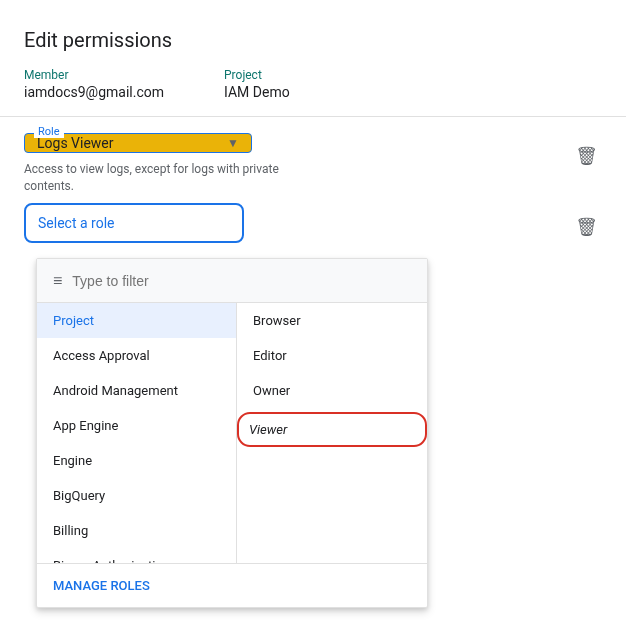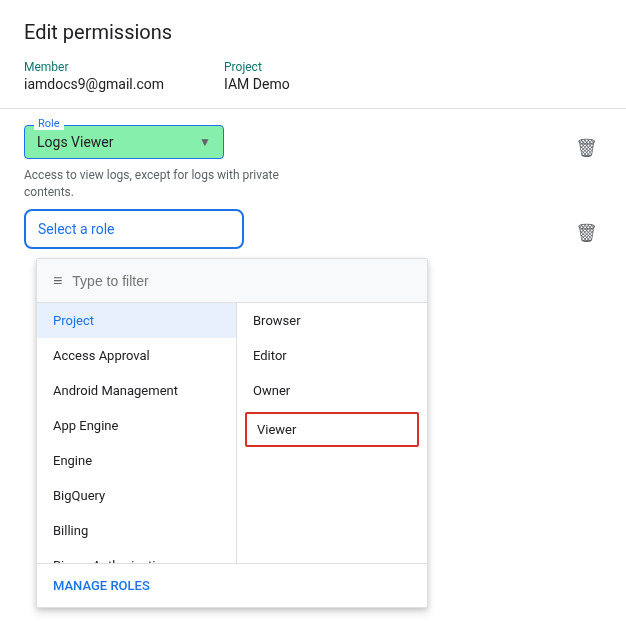--- a/index.html
+++ b/index.html
@@ -22,20 +22,21 @@
     .header {
       padding: 20px 24px 16px 24px;
       border-bottom: 1px solid #e0e0e0;
     }
 
     .header-title {
       font-size: 20px;
       font-weight: 400;
       color: #202124;
       margin-bottom: 16px;
+      margin-top: 8px;
     }
 
     .member-project-row {
       display: flex;
       gap: 60px;
       margin-bottom: 0;
     }
 
     .field-label {
       font-size: 12px;
@@ -78,26 +79,26 @@
       background: #fff;
       padding: 0 4px;
     }
 
     .role-select {
       display: flex;
       align-items: center;
       justify-content: space-between;
       border: 1px solid #1a73e8;
       border-radius: 4px;
-      padding: 8px 12px;
-      width: 200px;
-      font-size: 14px;
-      color: #202124;
-      cursor: pointer;
-      background: #86efac;
+      padding: 1px 12px;
+      width: 228px;
+      font-size: 14px;
+      color: #202124;
+      cursor: pointer;
+      background: #eab308;
     }
 
     .role-select-text {
       font-size: 14px;
       color: #202124;
     }
 
     .dropdown-arrow {
       color: #5f6368;
       font-size: 12px;
@@ -205,23 +206,24 @@
 
     .right-item {
       padding: 10px 16px;
       font-size: 13px;
       color: #202124;
       cursor: pointer;
     }
 
     .right-item.highlighted {
       border: 2px solid #d93025;
-      margin: 4px 8px;
+      margin: 4px 0;
       padding: 8px 10px;
-      border-radius: 2px;
+      border-radius: 13px;
+      font-style: italic;
     }
 
     .manage-roles-link {
       display: block;
       padding: 14px 16px;
       font-size: 13px;
       font-weight: 500;
       color: #1a73e8;
       cursor: pointer;
       border-top: 1px solid #e0e0e0;

